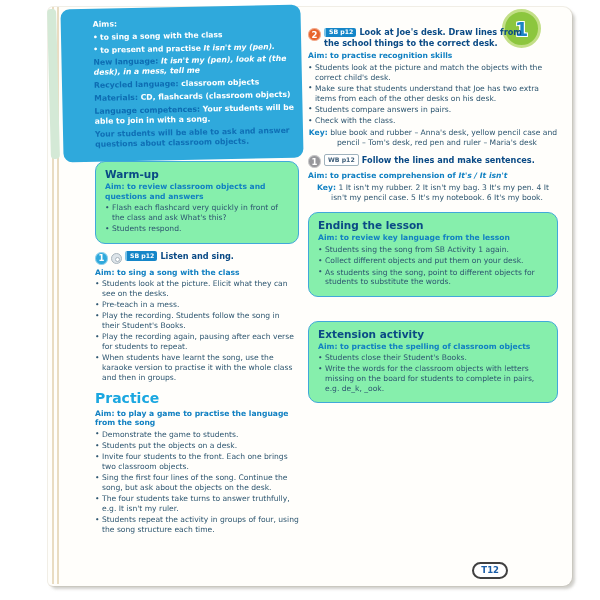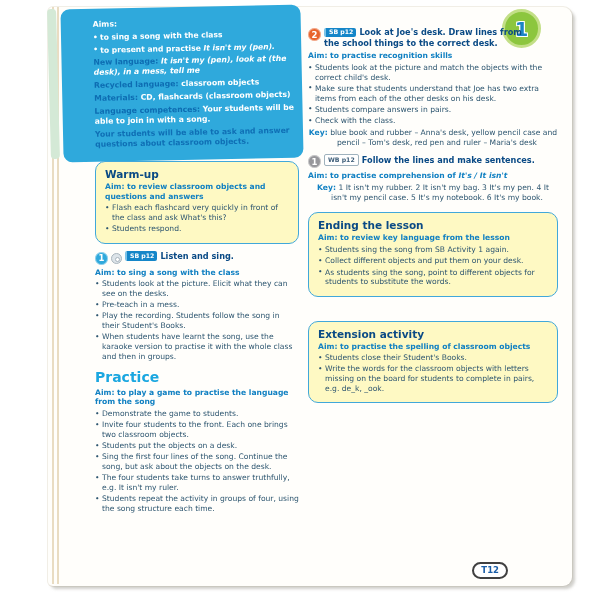--- a/index.html
+++ b/index.html
@@ -30,21 +30,21 @@
   .lbl-dk { color:#0d6cb2; }
   .intro-note { color:#0f6fb5; }
   .it { font-style:italic; }
 
   
   .col-left  { position:absolute; left:47px;  top:154px; width:204px; }
   .col-right { position:absolute; left:260px; top:20px;  width:250px; }
 
   
   .info-box {
-    background:#fef9c3; border:1.6px solid #41a8da; border-radius:10px;
+    background:#86efac; border:1.6px solid #41a8da; border-radius:10px;
     padding:6px 9px 7px 9px; margin-bottom:6px;
   }
   .box-title { color:#0a4a85; font-size:10.5px; font-weight:bold; margin-bottom:2px; }
 
   .aim { color:#1180c2; font-size:7.6px; font-weight:bold; line-height:1.28; margin-bottom:2px; }
   .body-txt, .blt { color:#2e5670; font-size:7.6px; line-height:1.28; }
   .blt { position:relative; padding-left:7px; margin-bottom:1.5px; }
   .blt::before { content:"•"; position:absolute; left:0; top:-0.5px; }
   .intro-box .blt { color:#ffffff; margin-bottom:3px; }
 
@@ -128,27 +128,28 @@
       <span class="badge b-blue">1</span>
       <span class="cd-icon"></span>
       <div class="act-body">
         <span class="tag tag-sb">SB p12</span><span>Listen and sing.</span>
       </div>
     </div>
     <p class="aim"><span>Aim:</span> <span>to sing a song with the class</span></p>
     <p class="blt">Students look at the picture. Elicit what they can see on the desks.</p>
     <p class="blt">Pre-teach in a mess.</p>
     <p class="blt">Play the recording. Students follow the song in their Student's Books.</p>
+    <p class="blt">Play the recording again, pausing after each verse for students to repeat.</p>
     <p class="blt">When students have learnt the song, use the karaoke version to practise it with the whole class and then in groups.</p>
 
     <div class="section-head">Practice</div>
     <p class="aim"><span>Aim:</span> <span>to play a game to practise the language from the song</span></p>
     <p class="blt">Demonstrate the game to students.</p>
+    <p class="blt">Students put the objects on a desk.</p>
     <p class="blt">Invite four students to the front. Each one brings two classroom objects.</p>
-    <p class="blt">Students put the objects on a desk.</p>
     <p class="blt">Sing the first four lines of the song. Continue the song, but ask about the objects on the desk.</p>
     <p class="blt">The four students take turns to answer truthfully, e.g. It isn't my ruler.</p>
     <p class="blt">Students repeat the activity in groups of four, using the song structure each time.</p>
   </div>
 
   <div class="col-right">
 
     <div class="act" style="margin-top:0;">
       <span class="badge b-orange">2</span>
       <div class="act-body" style="max-width:200px;">

